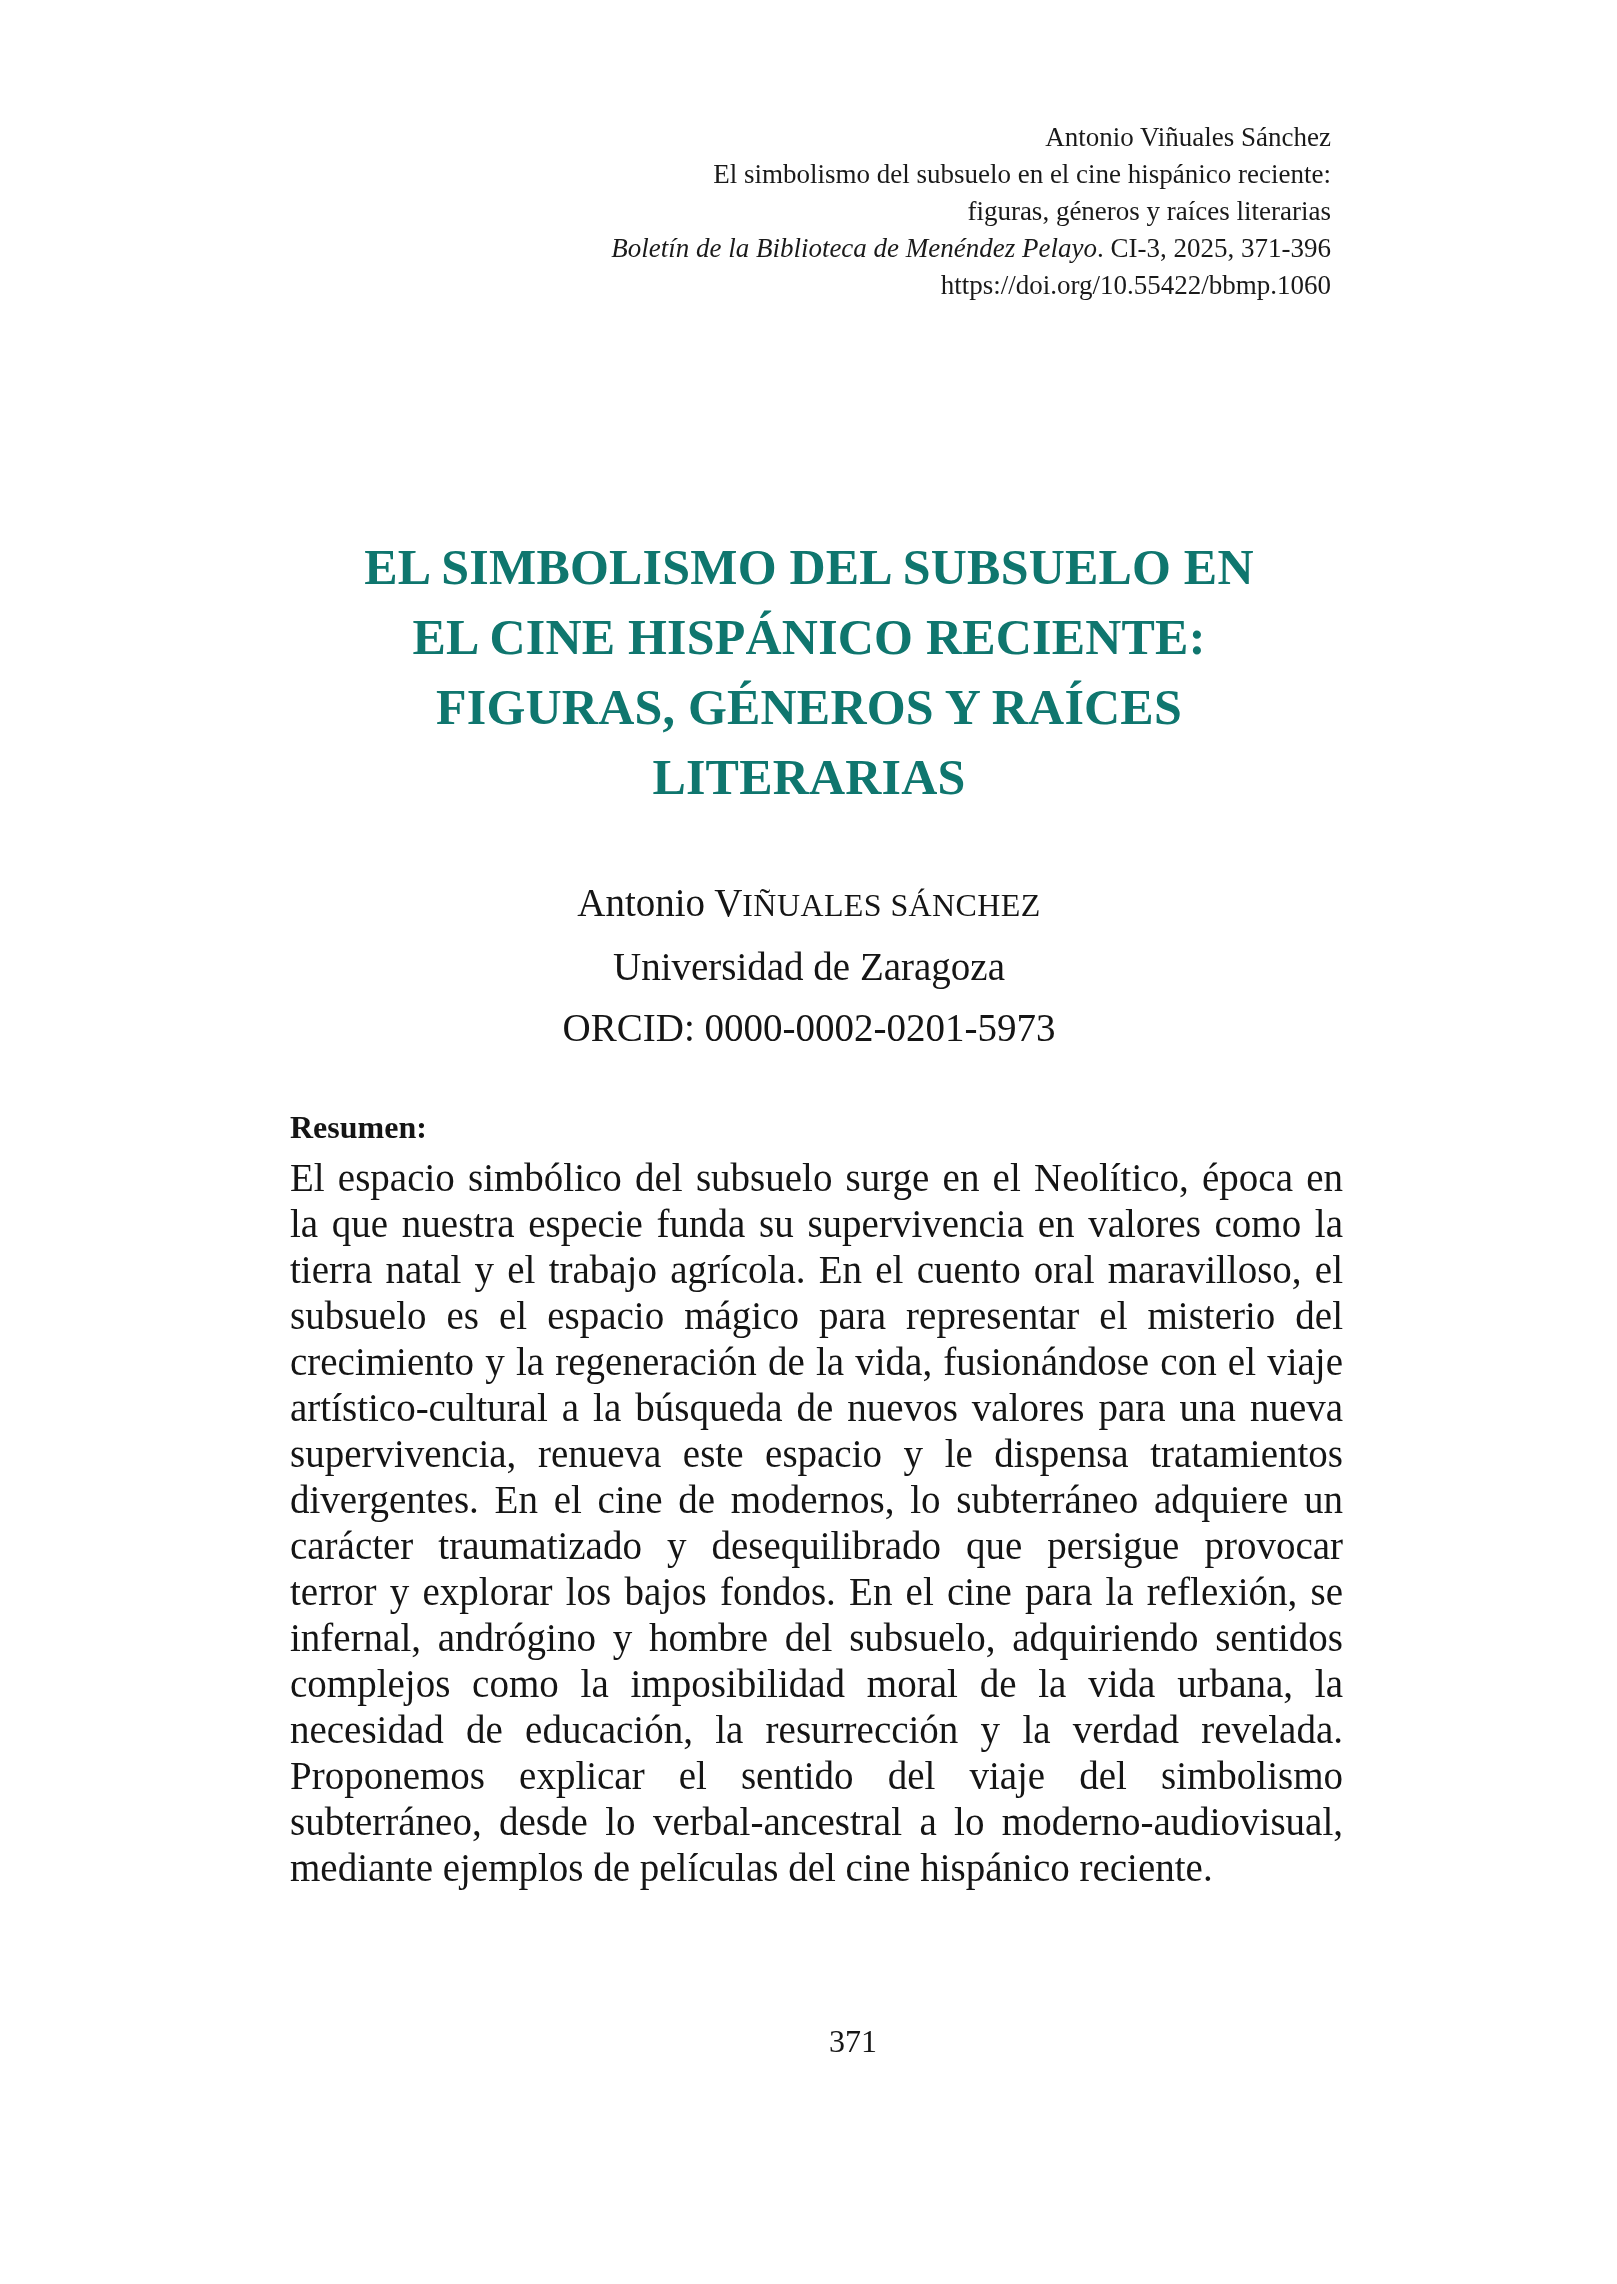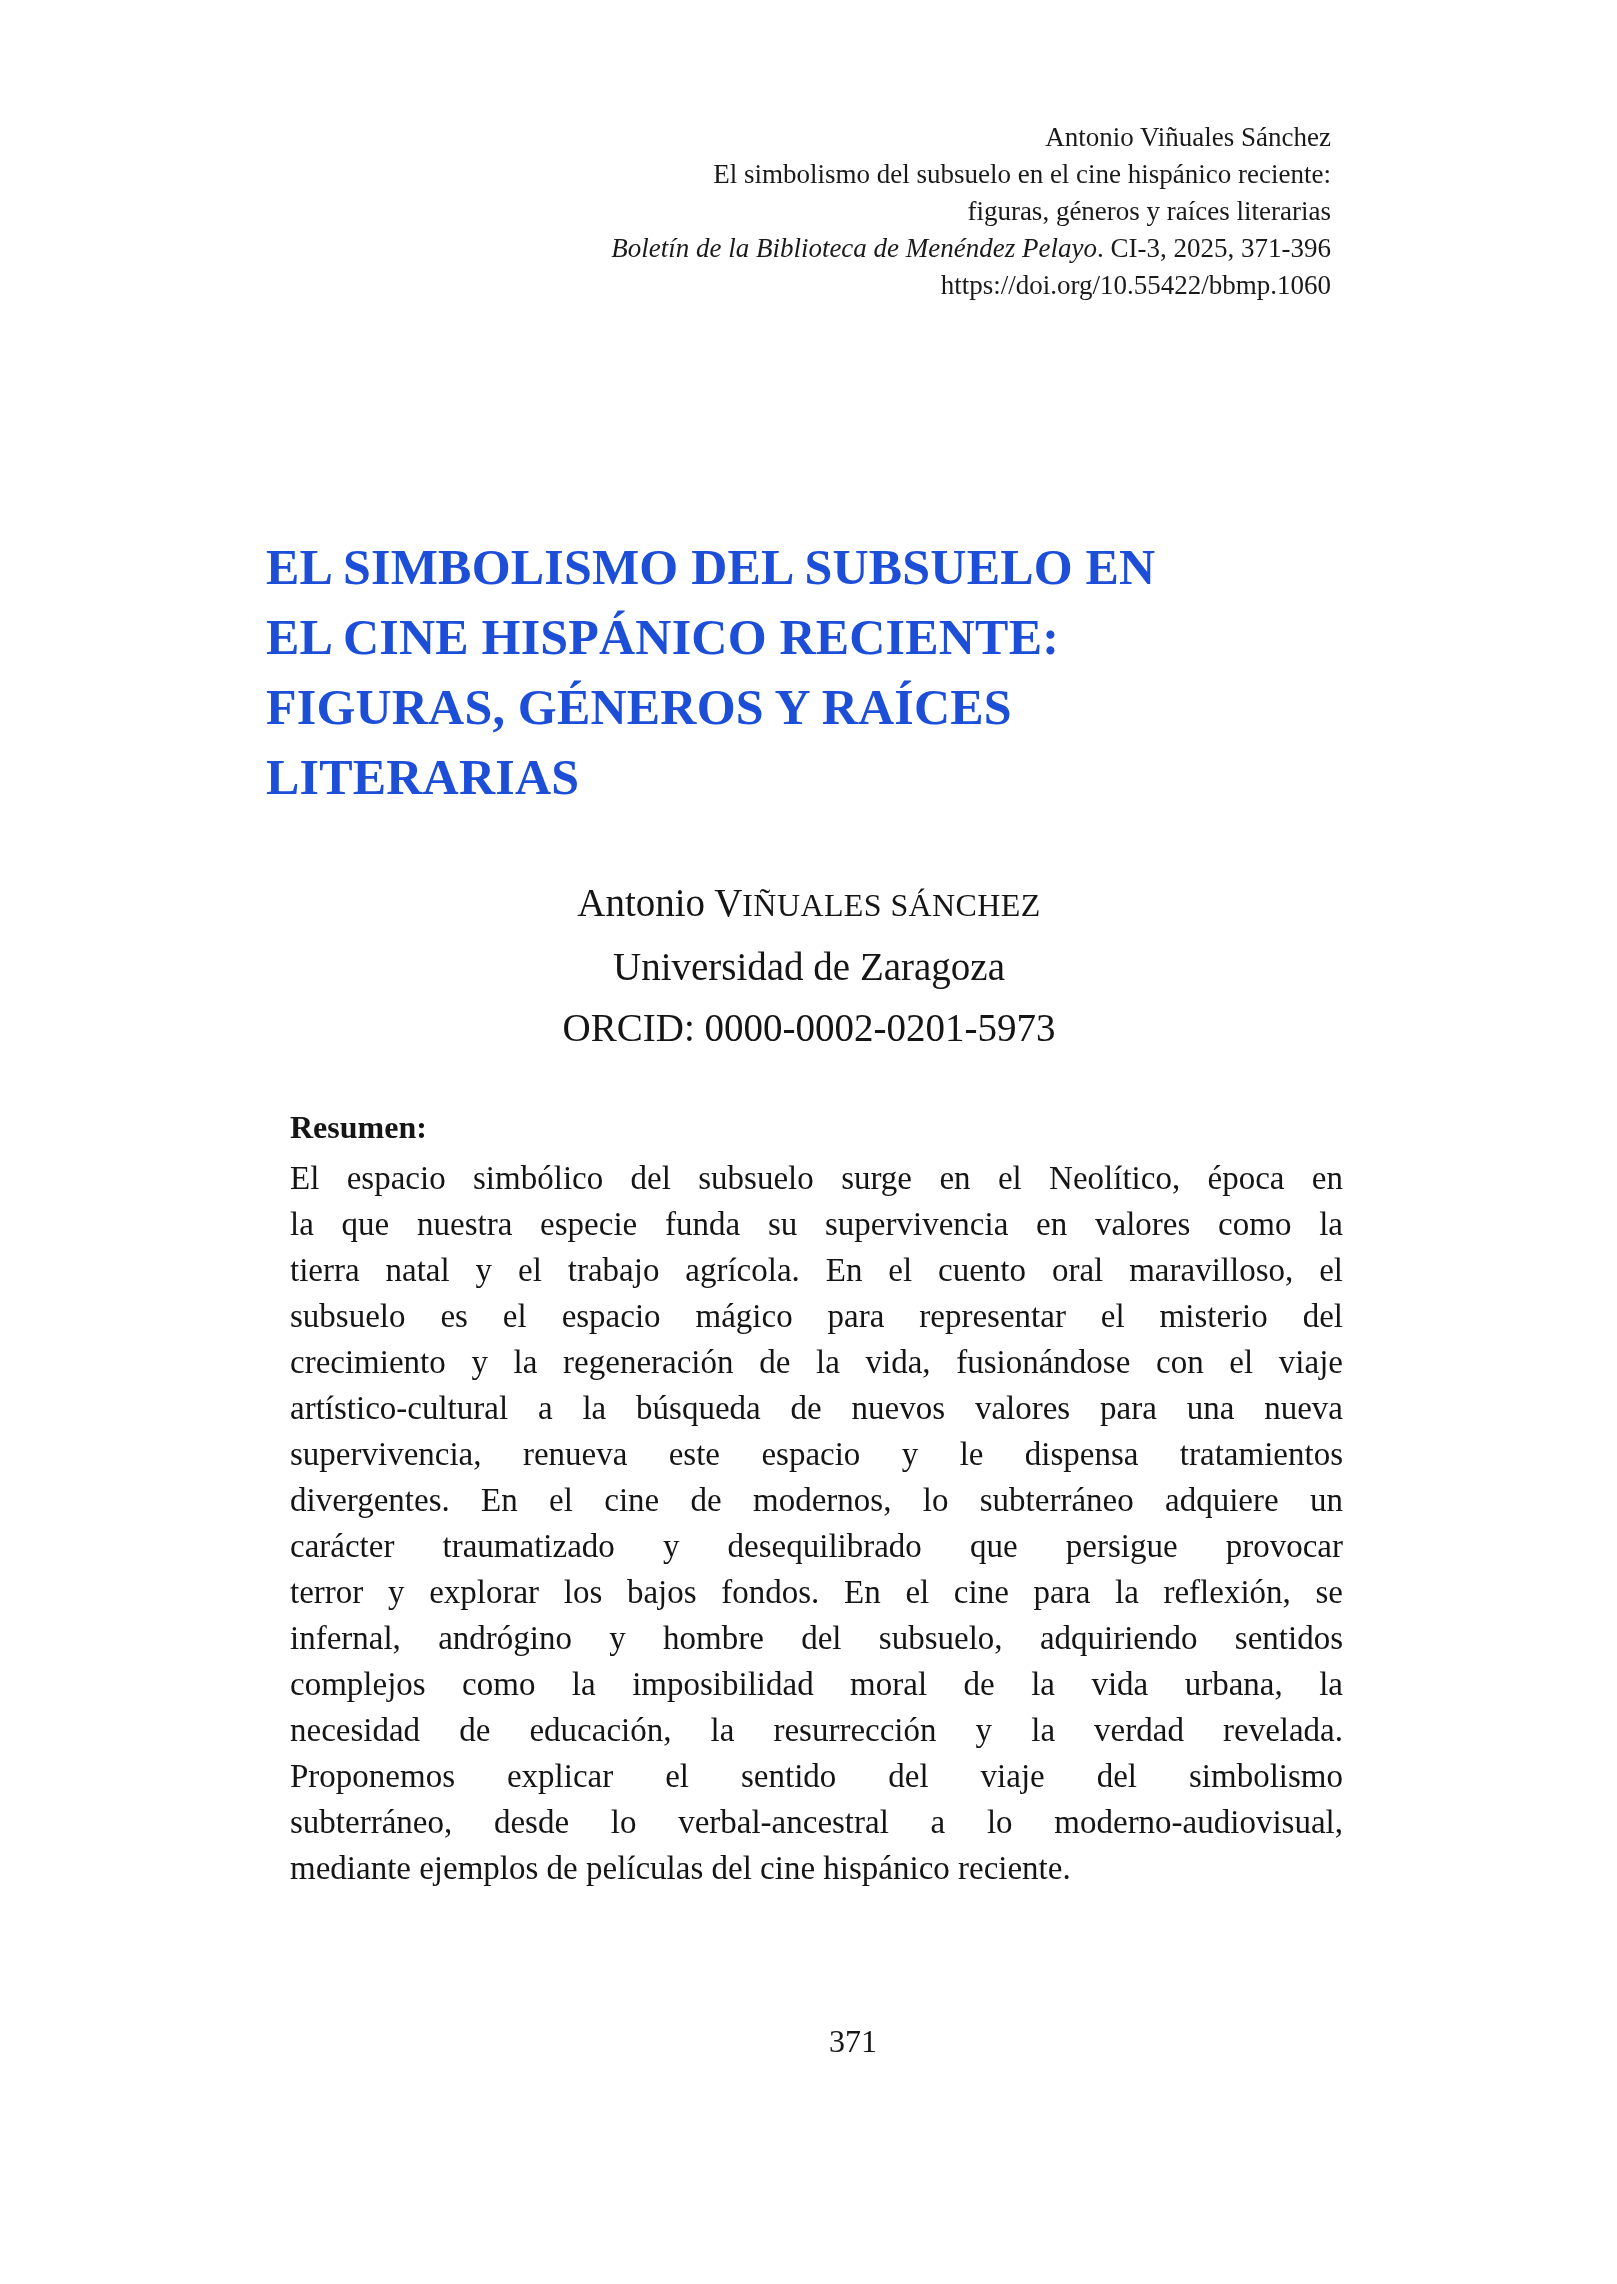--- a/index.html
+++ b/index.html
@@ -32,25 +32,26 @@
       color: #1a1a1a;
     }
     .running-header div { white-space: nowrap; }
     .running-header .journal-name { font-style: italic; }
 
     .title {
       position: absolute;
       left: 266px;
       width: 1086px;
       top: 532px;
+      text-align: center;
       font-weight: bold;
       font-size: 50px;
       line-height: 70px;
       letter-spacing: 0.2px;
-      color: #1d4ed8;
+      color: #0f766e;
     }
     .title div { white-space: nowrap; }
 
     .author-block {
       position: absolute;
       left: 266px;
       width: 1086px;
       top: 872px;
       text-align: center;
       font-size: 39px;
@@ -67,21 +68,21 @@
       top: 1105px;
       color: #151515;
     }
     .abstract-label {
       font-weight: bold;
       font-size: 32px;
       line-height: 45px;
       margin: 0 0 4.8px 0;
     }
     .abstract-lines {
-      font-size: 33px;
+      font-size: 39px;
       line-height: 46px;
     }
     .abstract-lines .line {
       display: block;
       text-align: justify;
       text-align-last: justify;
       white-space: nowrap;
       height: 46px;
       overflow: visible;
     }

